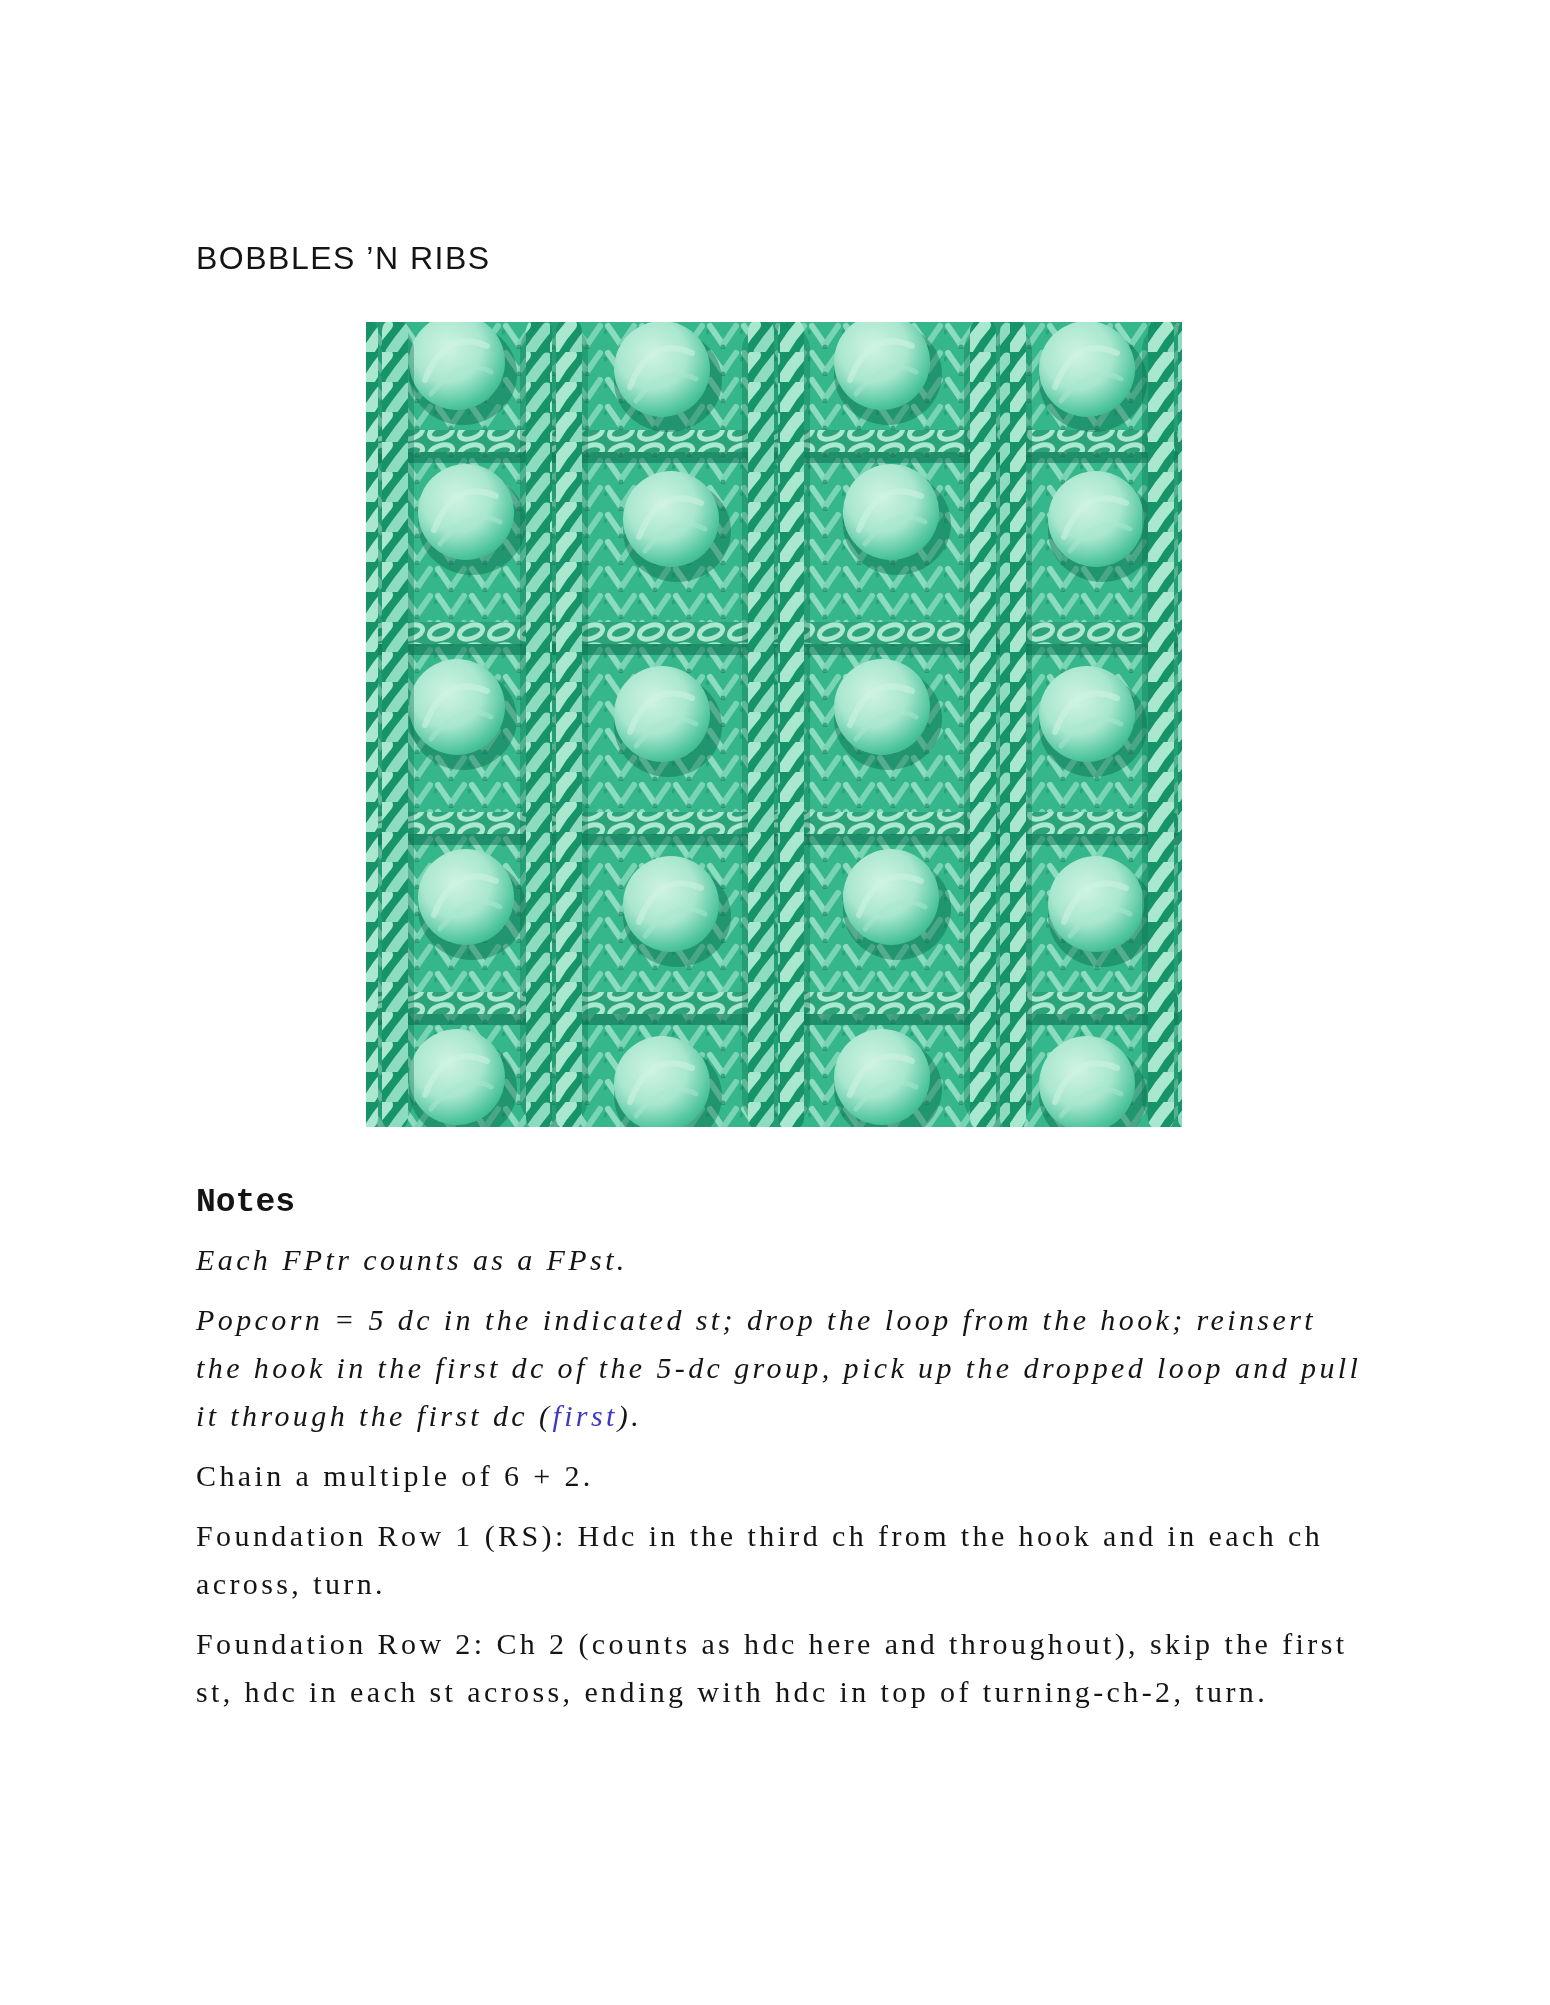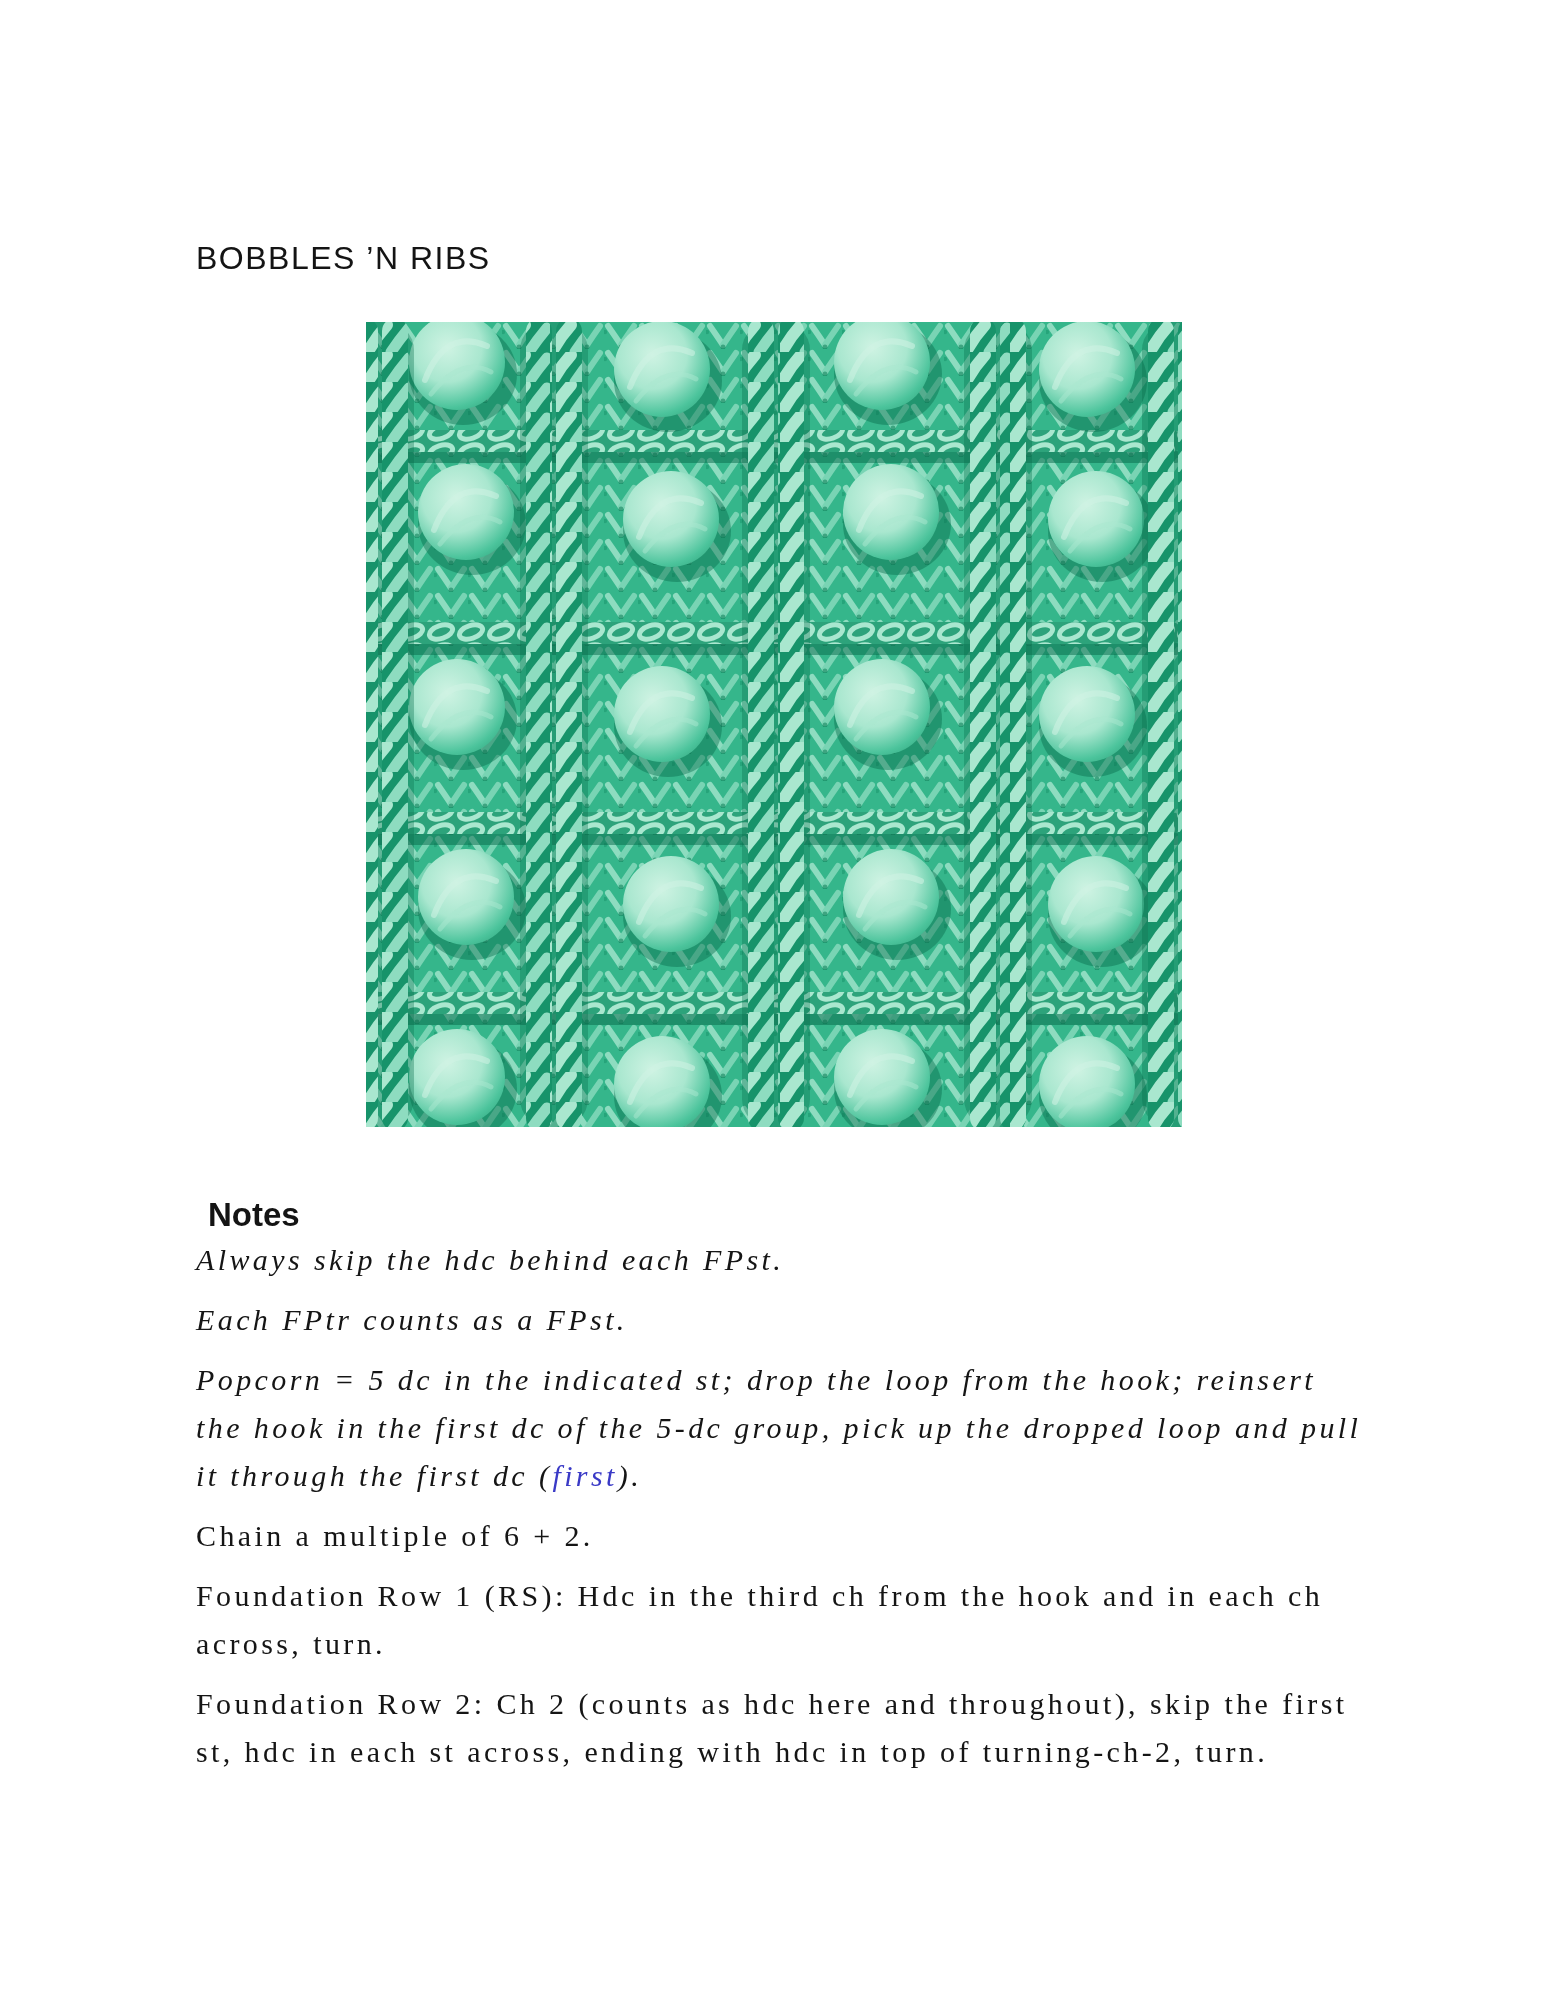--- a/index.html
+++ b/index.html
@@ -36,22 +36,22 @@
     top:322px;
     width:816px;
     height:805px;
     margin:0;
   }
   .swatch svg{display:block;width:816px;height:805px;}
   .notes-heading{
     position:absolute;
     left:196px;
     top:1186px;
-    margin:12px;
-    font-family:Liberation Sans, sans-serif;
+    margin:0;
+    font-family:Liberation Mono, monospace;
     font-weight:700;
     font-size:33px;
     line-height:1;
     color:var(--heading);
   }
   .body-text{
     position:absolute;
     left:196px;
     top:1236px;
     width:1176px;
@@ -206,21 +206,20 @@
         <rect x="634" y="-4" width="26" height="813" rx="13" fill="url(#cord)"></rect>
         <rect x="776" y="0" width="68" height="805" fill="#076a49" opacity="0.33" rx="28"></rect>
         <rect x="782" y="-4" width="26" height="813" rx="13" fill="url(#cord)"></rect>
         <rect x="812" y="-4" width="26" height="813" rx="13" fill="url(#cord)"></rect>
       </svg>
   </figure>
 
   <h2 class="notes-heading">Notes</h2>
 
   <div class="body-text">
-    <p class="it">Always skip the hdc behind each FPst.</p>
     <p class="it">Each FPtr counts as a FPst.</p>
     <p class="it"><span>Popcorn = 5 dc in the indicated st; drop the loop from the hook; reinsert the hook in the first dc of the 5-dc group, pick up the dropped loop and pull it through the first dc (</span><a class="link">first</a><span>).</span></p>
     <p>Chain a multiple of 6 + 2.</p>
     <p><b>Foundation Row 1 (RS):</b><span> Hdc in the third ch from the hook and in each ch across, turn.</span></p>
     <p><b>Foundation Row 2:</b><span> Ch 2 (counts as hdc here and throughout), skip the first st, hdc in each st across, ending with hdc in top of turning-ch-2, turn.</span></p>
   </div>
 
 </div>
 
 </body></html>

